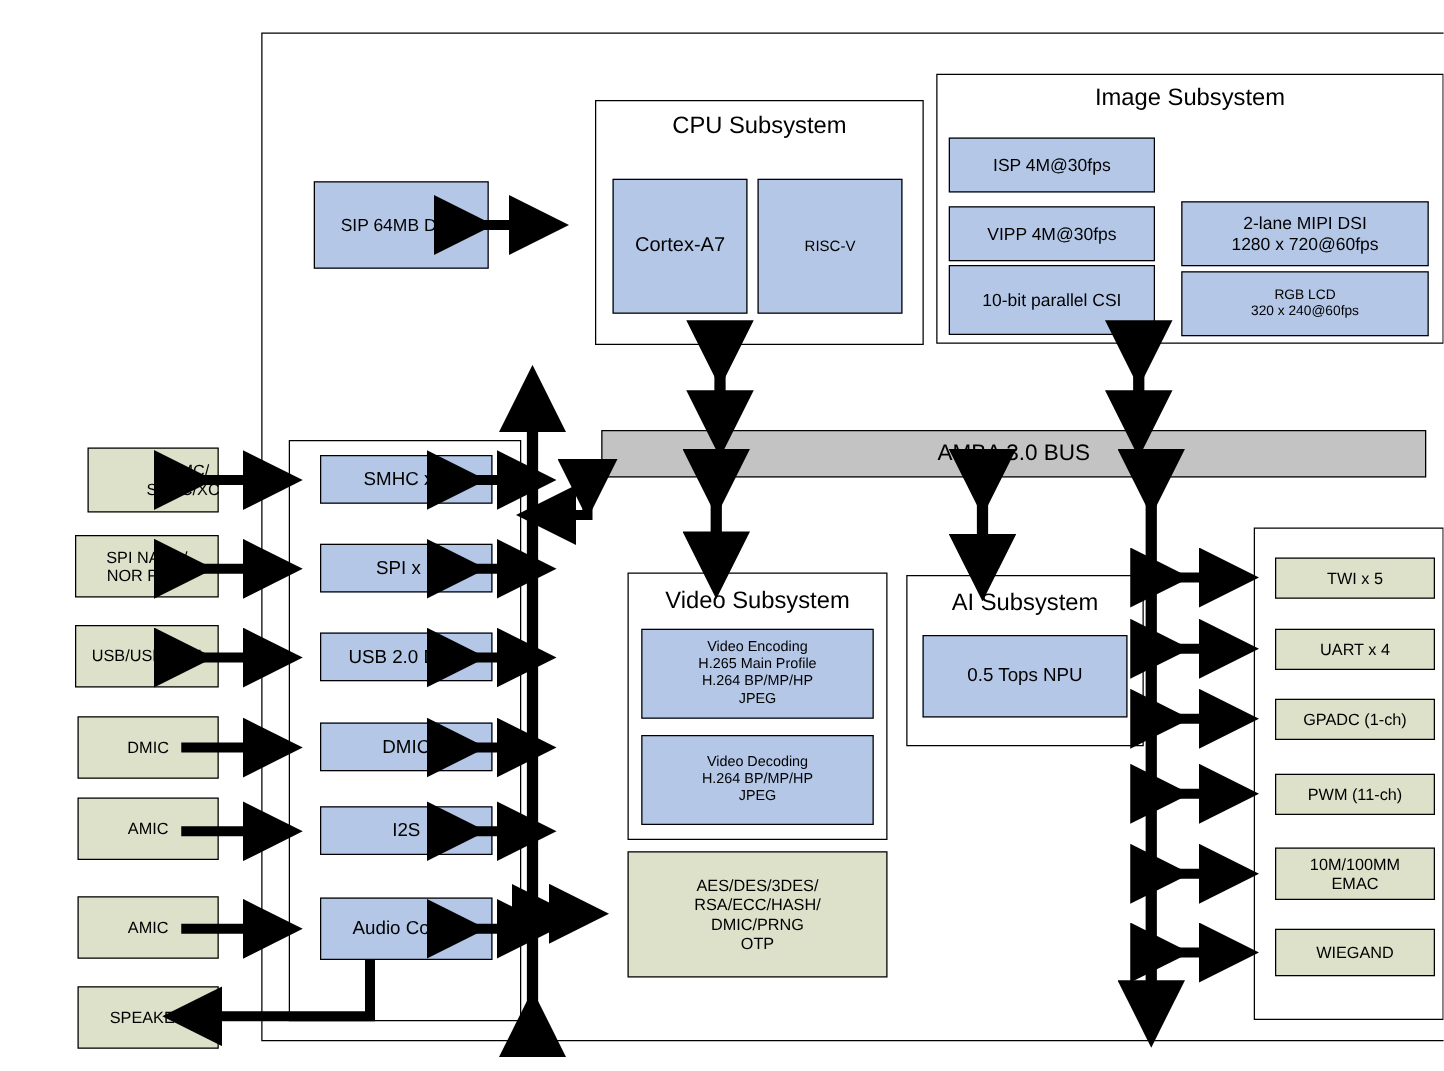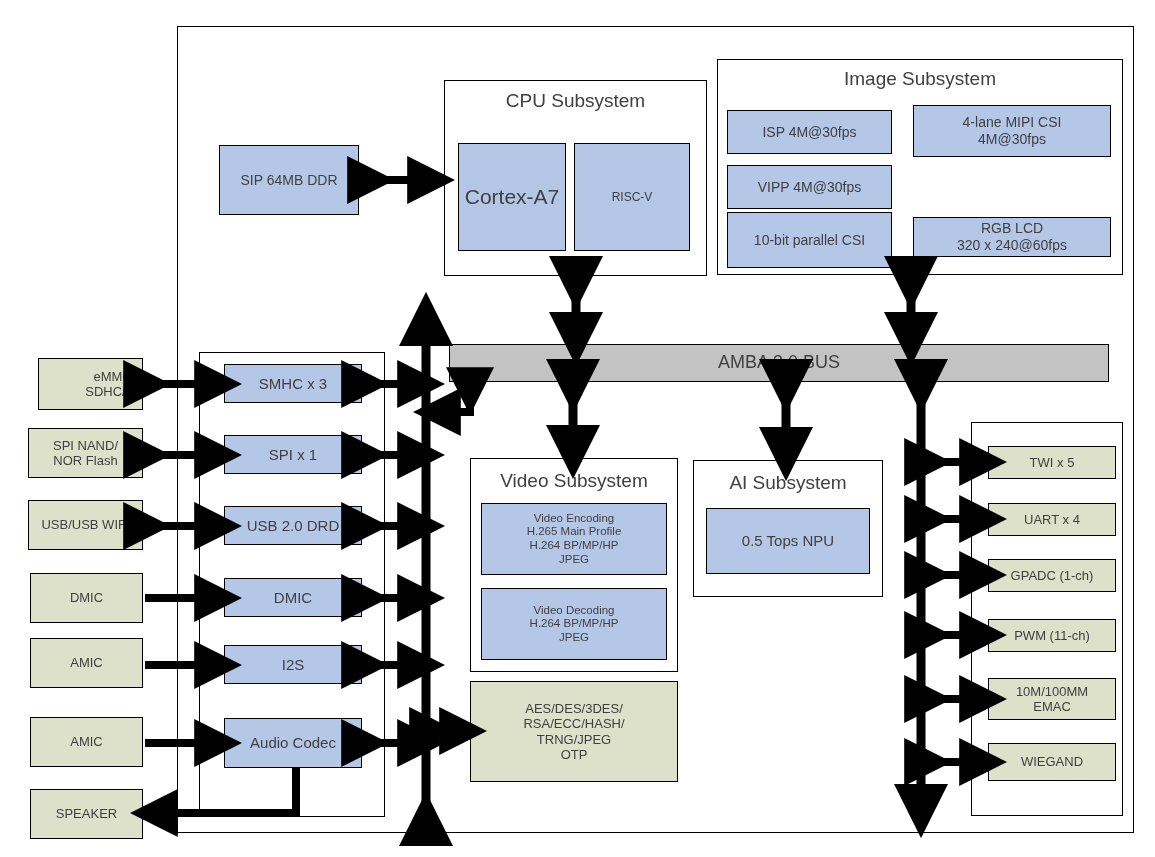--- a/index.html
+++ b/index.html
@@ -1,54 +1,54 @@
 <!DOCTYPE html>
 <html><head>
 <meta charset="utf-8">
 <style>
   html,body{margin:0;padding:0;background:#ffffff;}
   body{font-family:"Liberation Sans","DejaVu Sans",sans-serif;}
   #stage{position:relative;width:1155px;height:857px;background:#fff;overflow:hidden;}
 
-  .box{position:absolute;box-sizing:border-box;display:flex;align-items:center;justify-content:center;text-align:right;line-height:1.18;color:#404040;}
+  .box{position:absolute;box-sizing:border-box;display:flex;align-items:center;justify-content:center;text-align:right;line-height:1.18;color:#000000;margin-left:32px;}
   .outline{border:1.5px solid #000;background:transparent;}
   .blue{background:#b4c7e7;border:1.3px solid #000;}
   .olive{background:#dde1ca;border:1.3px solid #000;}
   .gray{background:#c3c3c3;border:1.3px solid #000;}
   .plain{background:transparent;border:none;}
 
   .title{align-items:flex-start;justify-content:center;padding-top:4px;}
   svg.conn{position:absolute;left:0;top:0;width:1155px;height:857px;overflow:visible;pointer-events:none;}
 </style>
 </head>
 <body>
 
 <div id="stage">
 
   <div class="box outline" style="left:177px;top:26px;width:957px;height:807px;"></div>
 
   <div class="box blue" style="left:219px;top:145px;width:140px;height:70px;font-size:14px;">SIP 64MB DDR</div>
 
   <div class="box outline" style="left:444px;top:80px;width:263px;height:196px;"></div>
   <div class="box plain title" style="left:444px;top:86px;width:263px;height:34px;font-size:19px;">CPU Subsystem</div>
-  <div class="box blue" style="left:458px;top:143px;width:108px;height:108px;font-size:21px;">Cortex-A7</div>
+  <div class="box blue" style="left:458px;top:143px;width:108px;height:108px;font-size:16px;">Cortex-A7</div>
   <div class="box blue" style="left:574px;top:143px;width:116px;height:108px;font-size:12px;">RISC-V</div>
 
   <div class="box outline" style="left:717px;top:59px;width:406px;height:216px;"></div>
   <div class="box plain title" style="left:717px;top:64px;width:406px;height:32px;font-size:19px;">Image Subsystem</div>
 
   <div class="box blue" style="left:727px;top:110px;width:165px;height:44px;font-size:14px;">ISP 4M@30fps</div>
   <div class="box blue" style="left:727px;top:165px;width:165px;height:44px;font-size:14px;">VIPP 4M@30fps</div>
   <div class="box blue" style="left:727px;top:212px;width:165px;height:56px;font-size:14px;">10-bit parallel CSI</div>
 
-  <div class="box blue" style="left:913px;top:105px;width:198px;height:52px;font-size:14px;flex-direction:column;">
-    <span>4-lane MIPI CSI</span>
-    <span>4M@30fps</span>
-  </div>
-  <div class="box blue" style="left:913px;top:217px;width:198px;height:40px;font-size:14px;flex-direction:column;">
+  <div class="box blue" style="left:913px;top:161px;width:198px;height:52px;font-size:14px;flex-direction:column;">
+    <span>2-lane MIPI DSI</span>
+    <span>1280 x 720@60fps</span>
+  </div>
+  <div class="box blue" style="left:913px;top:217px;width:198px;height:52px;font-size:11px;flex-direction:column;">
     <span>RGB LCD</span>
     <span>320 x 240@60fps</span>
   </div>
 
   <div class="box gray" style="left:449px;top:344px;width:660px;height:38px;font-size:18px;">AMBA 3.0 BUS</div>
 
   <div class="box outline" style="left:470px;top:458px;width:208px;height:214px;"></div>
   <div class="box plain title" style="left:470px;top:466px;width:208px;height:30px;font-size:19px;">Video Subsystem</div>
   <div class="box blue" style="left:481px;top:503px;width:186px;height:72px;font-size:11.5px;flex-direction:column;">
     <span>Video Encoding</span>
@@ -62,21 +62,21 @@
     <span>JPEG</span>
   </div>
 
   <div class="box outline" style="left:693px;top:460px;width:190px;height:137px;"></div>
   <div class="box plain title" style="left:693px;top:468px;width:190px;height:30px;font-size:19px;">AI Subsystem</div>
   <div class="box blue" style="left:706px;top:508px;width:164px;height:66px;font-size:15px;">0.5 Tops NPU</div>
 
   <div class="box olive" style="left:470px;top:681px;width:208px;height:101px;font-size:13px;flex-direction:column;">
     <span>AES/DES/3DES/</span>
     <span>RSA/ECC/HASH/</span>
-    <span>TRNG/JPEG</span>
+    <span>DMIC/PRNG</span>
     <span>OTP</span>
   </div>
 
   <div class="box outline" style="left:199px;top:352px;width:186px;height:465px;"></div>
 
   <div class="box olive" style="left:38px;top:358px;width:105px;height:52px;font-size:13px;flex-direction:column;padding-left:48px;">
     <span>eMMC/</span>
     <span>SDHC/XC</span>
   </div>
   <div class="box olive" style="left:28px;top:428px;width:115px;height:50px;font-size:13px;flex-direction:column;">

